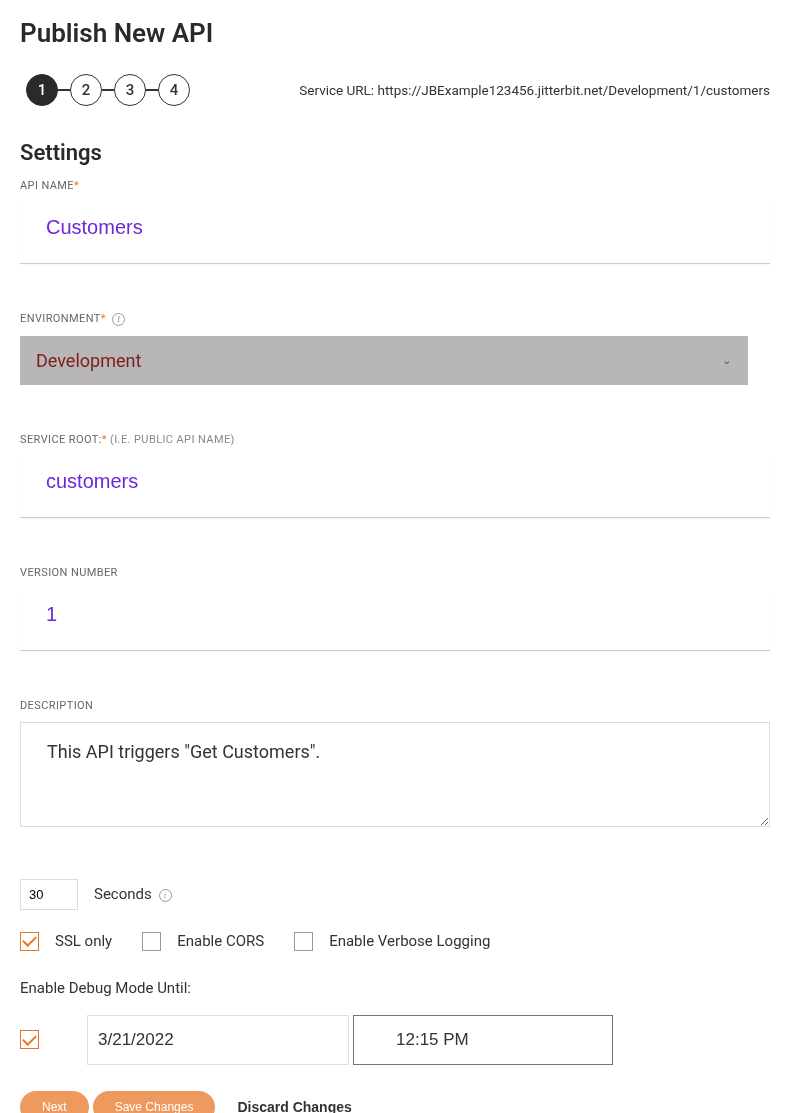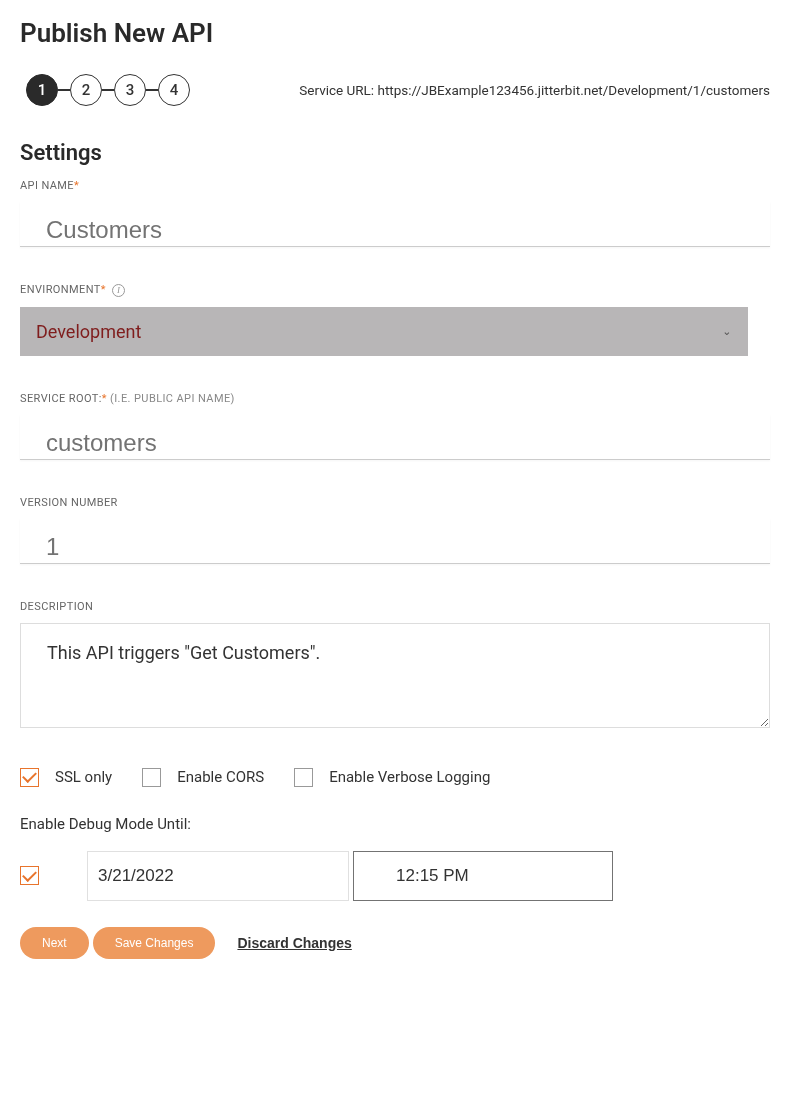--- a/index.html
+++ b/index.html
@@ -17,29 +17,29 @@
     .service-url { font-size: 13.5px; color: #333; }
     
     .section-title { font-size: 22px; font-weight: 600; color: #2a2a2a; margin-bottom: 14px; margin-top: 9px; }
     
     .field-label { font-size: 11px; letter-spacing: 0.4px; color: #666; text-transform: uppercase; margin-bottom: 10px; display: block; }
     .required { color: #e8742c; }
     .field-hint { color: #888; }
     
     .info-icon { display: inline-block; width: 13px; height: 13px; border: 1px solid #999; border-radius: 50%; font-size: 9px; color: #999; text-align: center; line-height: 11px; font-style: italic; font-family: Georgia, serif; vertical-align: middle; margin-left: 3px; }
     
-    .text-input { width: 100%; border: none; border-bottom: 1px solid #ccc; background: #fff; padding: 14px 26px 2px 26px; font-size: 24px; color: #737373; outline: none; box-shadow: 0 1px 2px rgba(0,0,0,0.04); }
+    .text-input { width: 100%; border: none; border-bottom: 1px solid #ccc; background: #fff; padding: 14px 26px 24px 26px; font-size: 20px; color: #6d28d9; outline: none; box-shadow: 0 1px 2px rgba(0,0,0,0.04); }
     
     .select-wrap { position: relative; width: 97%; }
     .select-input { width: 100%; border: none; background: #b8b6b7; padding: 14px 26px 14px 16px; font-size: 18px; color: #7f1d1d; outline: none; cursor: pointer; }
     .select-chevron { position: absolute; right: 16px; top: 50%; transform: translateY(-50%); font-size: 11px; color: #555; pointer-events: none; }
     
     .textarea-input { width: 100%; border: 1px solid #ddd; background: #fff; padding: 18px 26px; font-size: 18px; color: #333; outline: none; resize: vertical; height: 105px; font-family: inherit; }
     
-    .field-group { margin-bottom: 36px; }
+    .field-group { margin-bottom: 48px; }
     .field-group.tight { margin-bottom: 20px; }
     
     .small-input { width: 58px; border: 1px solid #ddd; padding: 7px 8px; font-size: 13px; outline: none; }
     .timeout-row { display: flex; align-items: center; gap: 16px; margin-bottom: 22px; }
     .seconds-label { font-size: 15px; color: #333; }
     
     .checkbox-row { display: flex; align-items: center; gap: 30px; margin-bottom: 28px; }
     .checkbox-item { display: flex; align-items: center; gap: 16px; cursor: pointer; }
     .checkbox { width: 19px; height: 19px; border: 1.5px solid #999; display: flex; align-items: center; justify-content: center; }
     .checkbox.checked { border-color: #e8742c; }
@@ -109,20 +109,27 @@
   <label class="field-label">VERSION NUMBER</label>
   <input type="text" class="text-input" value="1" style="">
 </div>
 
 <div class="field-group">
   <label class="field-label">DESCRIPTION</label>
   <textarea class="textarea-input" style="">This API triggers "Get Customers".</textarea>
 </div>
 
 <div class="field-group tight">
+  <div class="timeout-row">
+    <input type="text" class="small-input" value="30" style="">
+    <span class="seconds-label">
+      <span>Seconds</span>
+      <span class="info-icon">i</span>
+    </span>
+  </div>
 </div>
 
 <div class="checkbox-row">
   <div class="checkbox-item">
     <div class="checkbox checked"></div>
     <span class="checkbox-label">SSL only</span>
   </div>
   <div class="checkbox-item">
     <div class="checkbox"></div>
     <span class="checkbox-label">Enable CORS</span>

